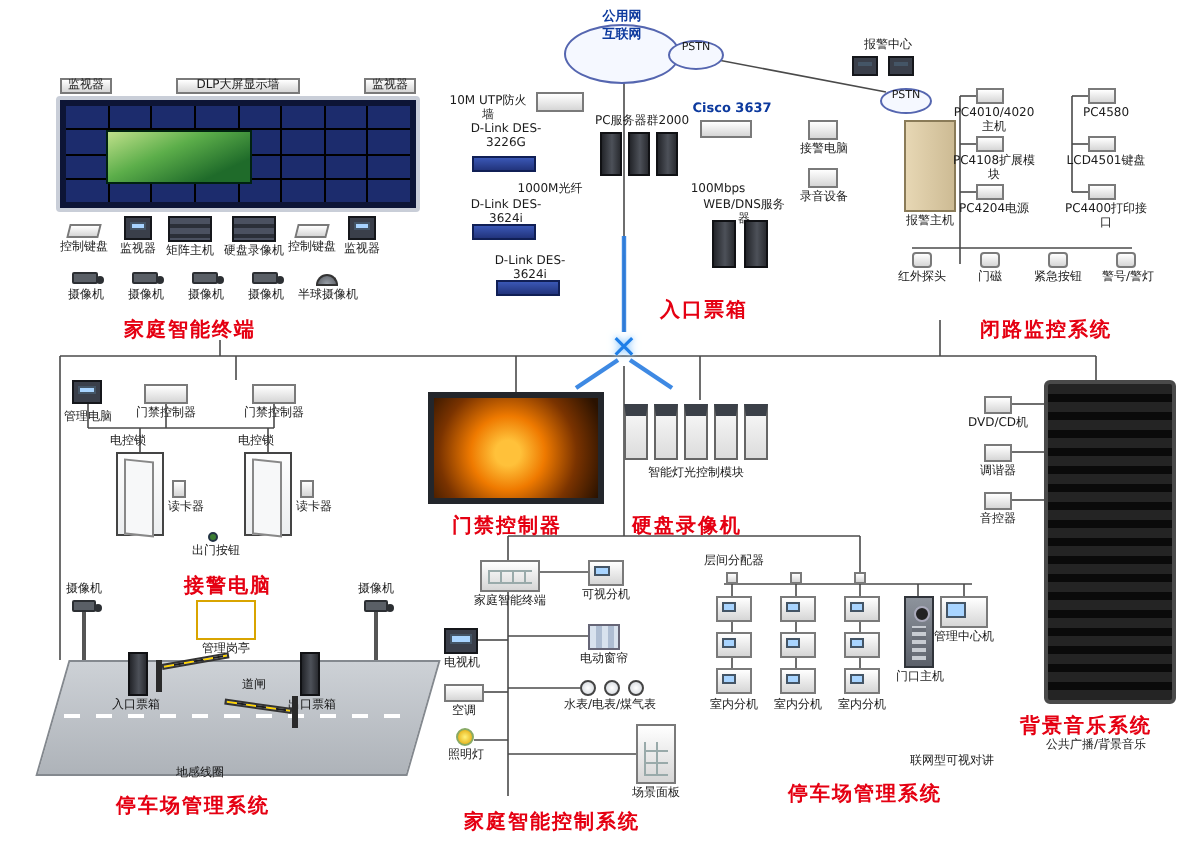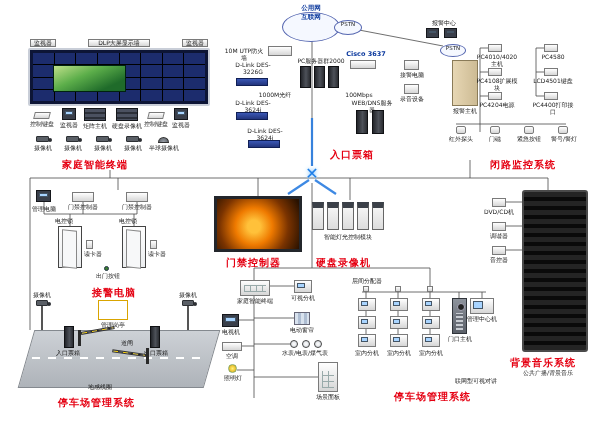--- a/index.html
+++ b/index.html
@@ -349,20 +349,21 @@
   <div class="abs meter" style="left:290px;top:340px"></div>
   <div class="abs meter" style="left:302px;top:340px"></div>
   <div class="abs meter" style="left:314px;top:340px"></div>
   <div class="abs t" style="left:278px;top:350px;width:54px">水表/电表/煤气表</div>
 
   <div class="abs box" style="left:318px;top:362px;width:20px;height:30px">
       <div class="kgrid"></div>
     </div>
   <div class="abs t" style="left:312px;top:394px;width:32px">场景面板</div>
 
+  <div class="abs red" style="left:232px;top:404px">家庭智能控制系统</div>
 
   <div class="abs t" style="left:350px;top:278px;width:34px">层间分配器</div>
   <div class="abs box" style="left:363px;top:286px;width:6px;height:6px"></div>
   <div class="abs box" style="left:395px;top:286px;width:6px;height:6px"></div>
   <div class="abs box" style="left:427px;top:286px;width:6px;height:6px"></div>
 
   <div class="abs box" style="left:358px;top:298px;width:18px;height:13px">
       <div class="screen" style="right:7px"></div>
     </div>
   <div class="abs box" style="left:358px;top:316px;width:18px;height:13px">

